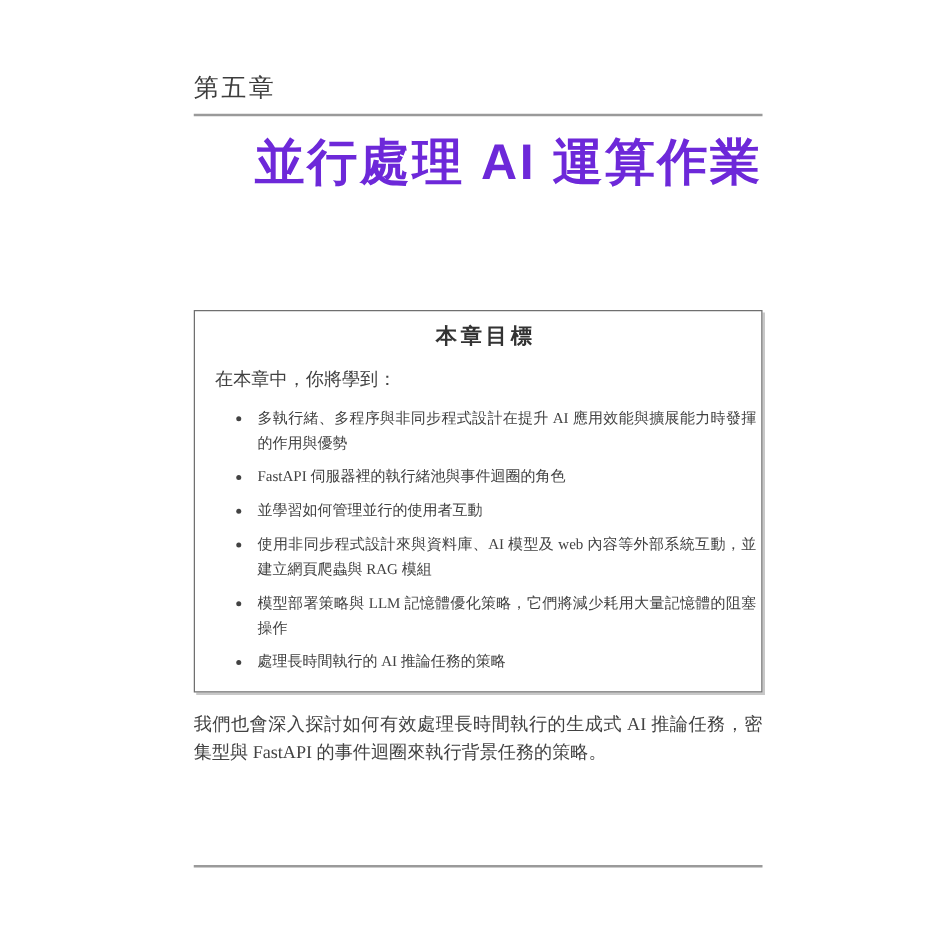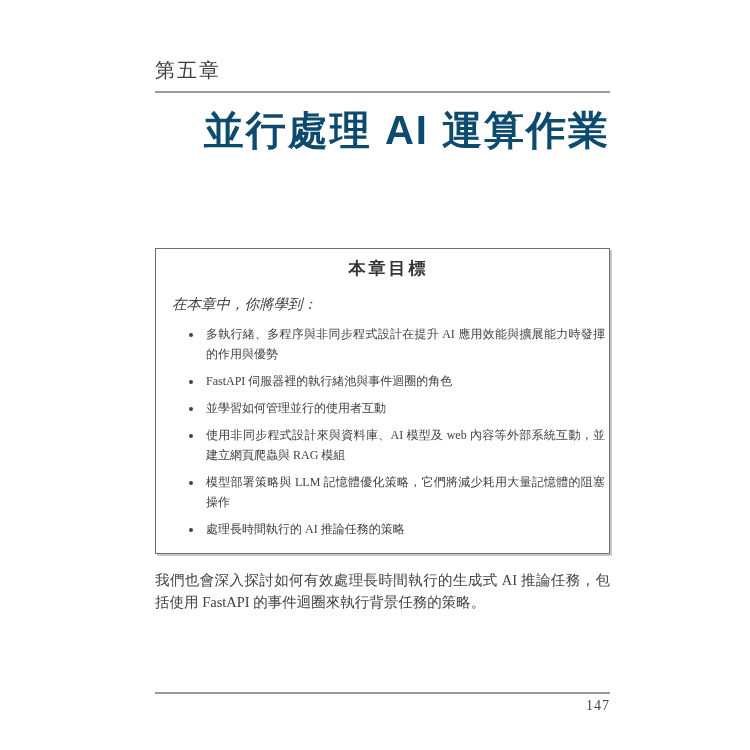--- a/index.html
+++ b/index.html
@@ -34,21 +34,21 @@
     border-top: 2px solid #9a9a9a;
     width: 100%;
   }
   .chapter-title {
     margin-top: 15px;
     text-align: right;
     font-family: "Liberation Sans", "DejaVu Sans", sans-serif;
     font-weight: bold;
     font-size: 40px;
     letter-spacing: 2px;
-    color: #0c4a6e;
+    color: #6d28d9;
     line-height: 1.1;
   }
   .objectives-box {
     margin-top: 96px;
     border: 1px solid #6f6f6f;
     box-shadow: 2px 2px 0 #c8c8c8;
     padding: 8px 4px 12px 16px;
     background: #ffffff;
     box-sizing: border-box;
   }
@@ -56,21 +56,20 @@
     text-align: center;
     font-weight: bold;
     font-size: 17px;
     letter-spacing: 3px;
     color: #333333;
   }
   .objectives-intro {
     margin-top: 14px;
     font-size: 14.5px;
     line-height: 20px;
-    font-style: italic;
   }
   .objectives-list {
     margin: 10px 0 2px 0;
     padding-left: 31px;
     list-style: disc;
   }
   .objectives-list li {
     font-size: 12px;
     line-height: 20px;
     margin-bottom: 7px;
@@ -127,20 +126,19 @@
       <li>多執行緒、多程序與非同步程式設計在提升 AI 應用效能與擴展能力時發揮的作用與優勢</li>
       <li>FastAPI 伺服器裡的執行緒池與事件迴圈的角色</li>
       <li>並學習如何管理並行的使用者互動</li>
       <li>使用非同步程式設計來與資料庫、AI 模型及 web 內容等外部系統互動，並建立網頁爬蟲與 RAG 模組</li>
       <li>模型部署策略與 LLM 記憶體優化策略，它們將減少耗用大量記憶體的阻塞操作</li>
       <li>處理長時間執行的 AI 推論任務的策略</li>
     </ul>
   </div>
 
 
-  <p class="body-paragraph">我們也會深入探討如何有效處理長時間執行的生成式 AI 推論任務，包括使用 FastAPI 的事件迴圈來執行背景任務的策略。</p>
+  <p class="body-paragraph">我們也會深入探討如何有效處理長時間執行的生成式 AI 推論任務，密集型與 FastAPI 的事件迴圈來執行背景任務的策略。</p>
 
 </div>
 
 <div class="page-footer">
   <hr class="foot-rule">
-  <div class="page-number">147</div>
 </div>
 
 </body></html>

